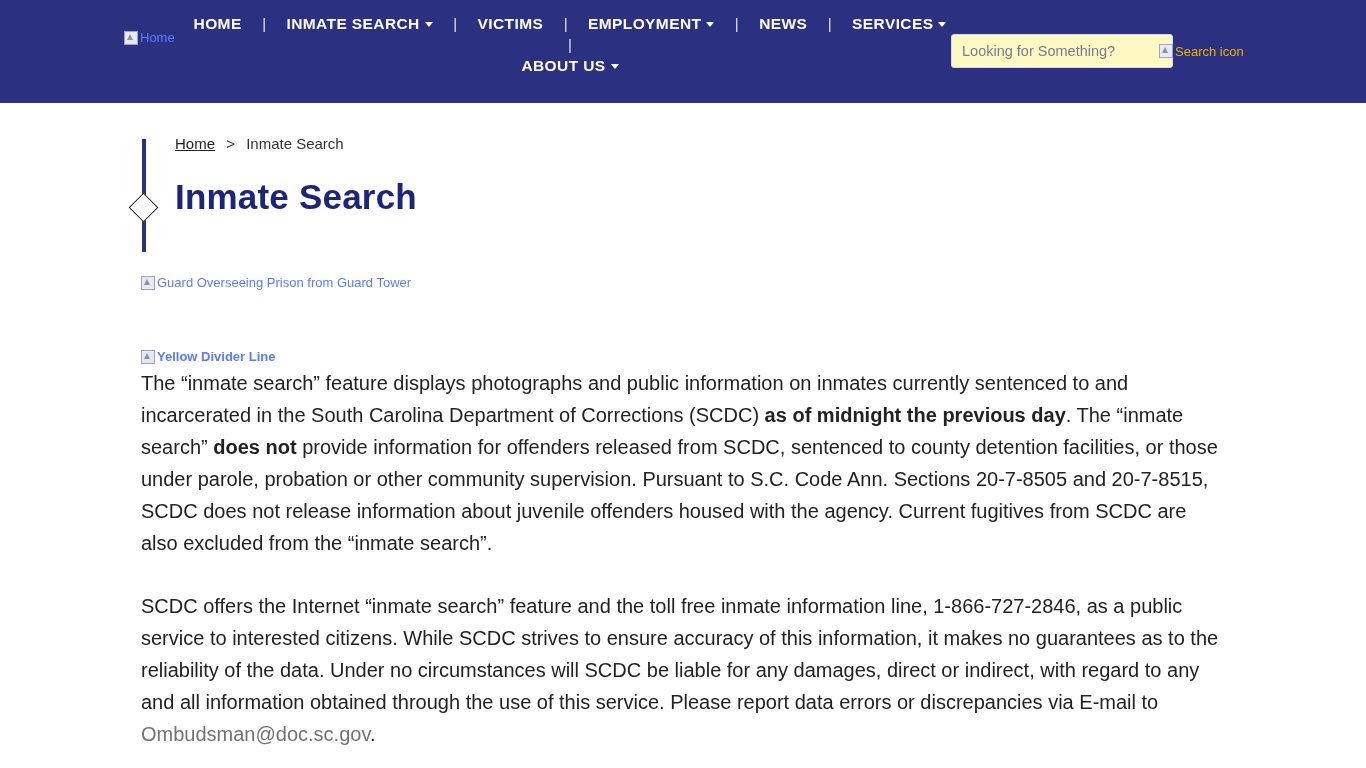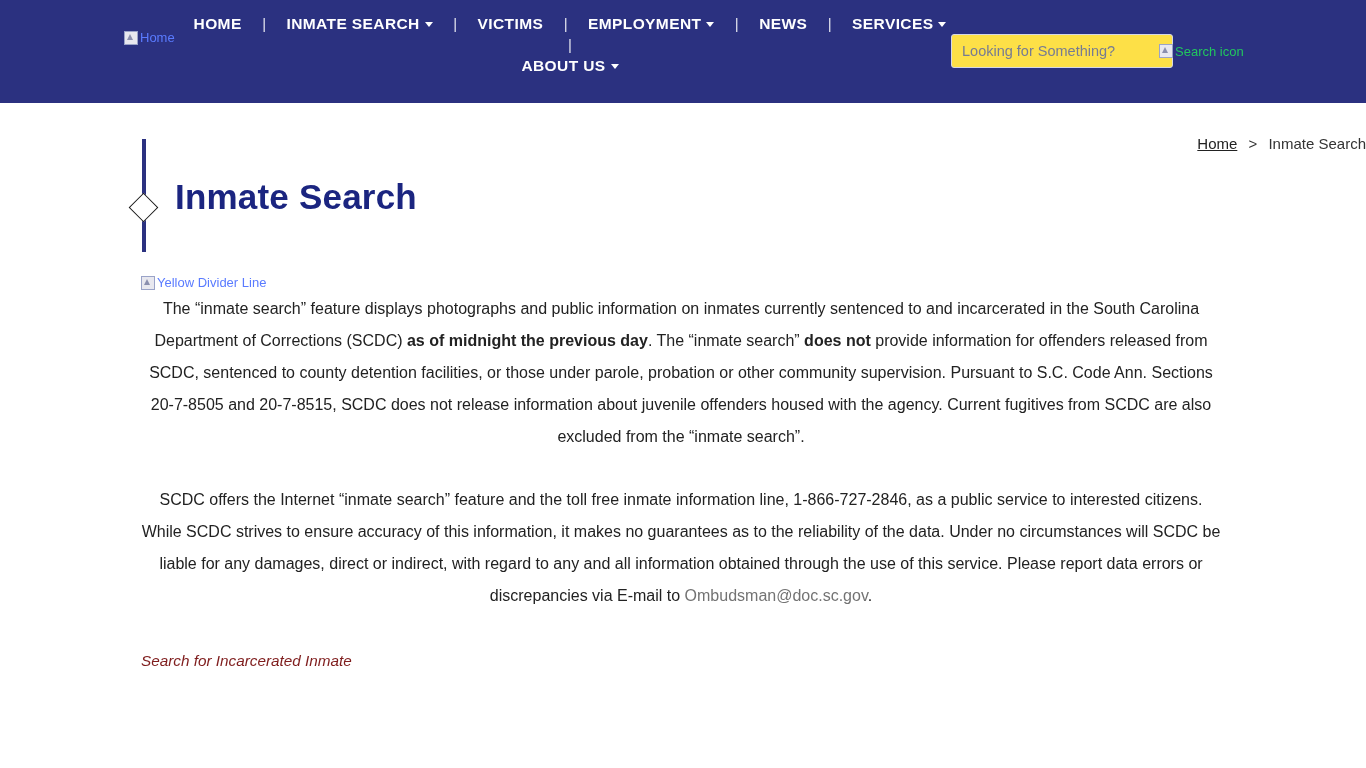--- a/index.html
+++ b/index.html
@@ -99,33 +99,33 @@
     right: 115px;
     top: 34px;
     width: 300px;
     height: 34px;
   }
   .search-input {
     width: 222px;
     height: 34px;
     border: 1px solid #d6d8e4;
     border-radius: 3px;
-    background: #fde047;
+    background: #fef9c3;
     padding: 0 10px;
     font-size: 14.5px;
     color: #5b6078;
     font-family: "Liberation Sans", sans-serif;
     outline: none;
   }
   .search-input::placeholder { color: #767b93; }
   .search-icon-broken {
     position: absolute;
     left: 208px;
     top: 10px;
-    color: #22c55e;
+    color: #eab308;
     font-size: 13px;
     white-space: nowrap;
     padding-left: 16px;
   }
   .search-icon-broken::before {
     content: "";
     position: absolute;
     left: 0; top: 0px;
     width: 12px; height: 12px;
     border: 1px solid #9aa3c8;
@@ -166,21 +166,20 @@
     width: 21px;
     height: 21px;
     background: #ffffff;
     border: 1.5px solid #1b1b1b;
     transform: rotate(45deg);
   }
   .breadcrumb {
     font-size: 15px;
     color: #333333;
     line-height: 1;
-    text-align: right;
   }
   .breadcrumb a {
     color: #222222;
     text-decoration: underline;
     cursor: pointer;
   }
   .crumb-sep { margin: 0 7px; color: #333; }
   .crumb-current { color: #333333; }
 
   .page-title {
@@ -191,34 +190,33 @@
     letter-spacing: .2px;
   }
 
   .content {
     padding-left: 141px;
     padding-right: 145px;
     margin-top: 56px;
   }
   .img-placeholder-row { margin-bottom: 56px; }
   .body-text {
-    font-size: 16px;
+    font-size: 20px;
     line-height: 32px;
     color: #222222;
     margin: 0;
-    text-align: center;
   }
   .body-text b { font-weight: bold; }
   .para-gap { height: 31px; }
   .link-inline {
     color: #737373;
     text-decoration: none;
     cursor: pointer;
   }
-  .divider-img { margin-bottom: 2px; }
+  .divider-img { margin-bottom: 2px; font-weight: bold; }
   .section-heading {
     margin-top: 40px;
     font-size: 15.3px;
     font-weight: normal;
     font-style: italic;
     color: #7f1d1d;
     cursor: pointer;
   }
 </style>
 </head>
@@ -269,20 +267,23 @@
       <a>Home</a>
       <span class="crumb-sep">&gt;</span>
       <span class="crumb-current">Inmate Search</span>
     </div>
 
     <h1 class="page-title">Inmate Search</h1>
   </div>
 
   <div class="content">
 
+    <div class="img-placeholder-row">
+      <span class="broken-img">Guard Overseeing Prison from Guard Tower</span>
+    </div>
 
     <div class="divider-img">
       <span class="broken-img">Yellow Divider Line</span>
     </div>
 
     <p class="body-text">
       <span>The “inmate search” feature displays photographs and public information on inmates currently sentenced to and incarcerated in the South Carolina Department of Corrections (SCDC) </span><b>as of midnight the previous day</b><span>. The “inmate search” </span><b>does not</b><span> provide information for offenders released from SCDC, sentenced to county detention facilities, or those under parole, probation or other community supervision. Pursuant to S.C. Code Ann. Sections 20-7-8505 and 20-7-8515, SCDC does not release information about juvenile offenders housed with the agency. Current fugitives from SCDC are also excluded from the “inmate search”.</span>
     </p>
 
     <div class="para-gap"></div>

